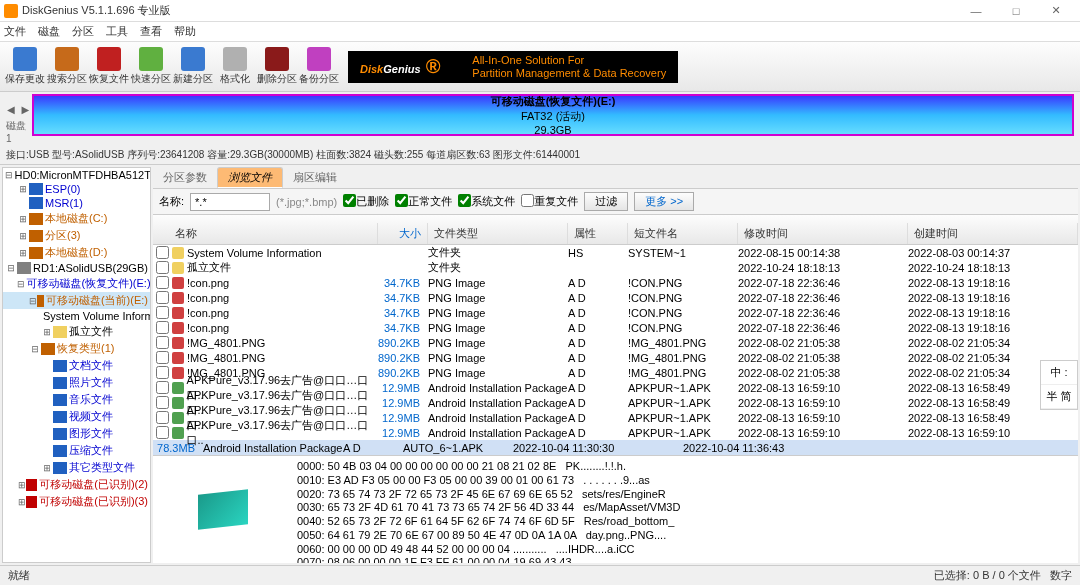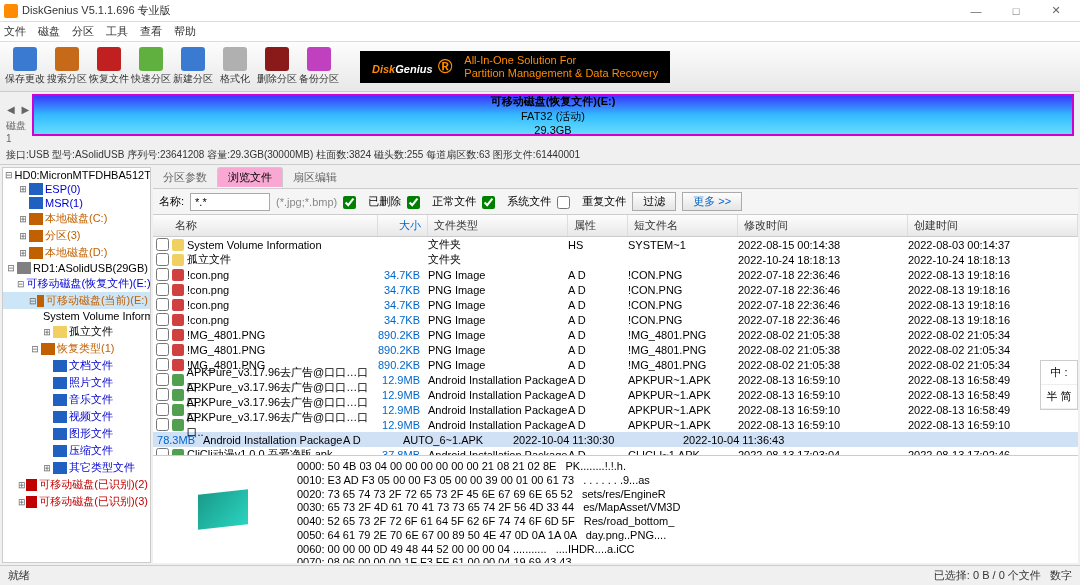--- a/index.html
+++ b/index.html
@@ -7,49 +7,49 @@
 .titlebar { height: 22px; background: #fff; display: flex; align-items: center; padding: 0 4px; border-bottom: 1px solid #ddd; }
 .titlebar .icon { width: 14px; height: 14px; background: #ff8c00; border-radius: 2px; margin-right: 4px; }
 .titlebar .title { flex: 1; color: #333; }
 .titlebar .win-btn { width: 40px; height: 22px; display: flex; align-items: center; justify-content: center; color: #666; cursor: pointer; }
 .menubar { height: 20px; background: #fff; display: flex; align-items: center; padding: 0 4px; gap: 12px; border-bottom: 1px solid #ddd; }
 .menubar span { color: #333; cursor: pointer; }
 .toolbar { height: 50px; background: linear-gradient(#fdfdfd,#e8e8e8); display: flex; align-items: center; padding: 2px 4px; border-bottom: 1px solid #ccc; }
 .tool-btn { width: 42px; height: 46px; display: flex; flex-direction: column; align-items: center; justify-content: center; cursor: pointer; border: 1px solid transparent; }
 .tool-btn .ico { width: 24px; height: 24px; border-radius: 3px; margin-bottom: 1px; }
 .tool-btn .lbl { font-size: 10px; color: #333; }
-.banner { margin-left: 20px; height: 32px; background: #000; color: #fff; display: flex; align-items: center; padding: 0 12px; font-size: 13px; gap: 12px; }
+.banner { margin-left: 8px; height: 32px; background: #000; color: #fff; display: flex; align-items: center; padding: 0 12px; font-size: 13px; gap: 32px; }
 .banner .brand { font-size: 18px; font-weight: bold; font-style: italic; color: #fff; }
 .banner .brand span { color: #ff8c00; }
 .banner .slogan { font-size: 11px; color: #ff8c00; line-height: 1.1; }
 .disk-bar-area { display: flex; align-items: flex-start; padding: 2px 6px; background: #f0f0f0; }
 .disk-nav { width: 26px; display: flex; flex-direction: column; align-items: center; color: #666; padding-top: 10px; }
 .disk-nav .arrows { font-size: 10px; letter-spacing: 2px; }
 .disk-nav .lbl { margin-top: 4px; font-size: 10px; }
 .partition-bar { flex: 1; height: 42px; border: 2px solid #d000d0; background: linear-gradient(#3a3aff, #33bbff, #66ddff); display: flex; flex-direction: column; align-items: center; justify-content: center; color: #000; font-size: 10px; }
 .disk-info { padding: 2px 6px; font-size: 10px; color: #333; background: #f0f0f0; border-bottom: 1px solid #ccc; }
 .main { flex: 1; display: flex; overflow: hidden; }
 .tree { width: 196px; background: #fff; border: 1px solid #ccc; margin: 2px; overflow: auto; font-size: 11px; }
 .tree .node { padding: 1px 2px; display: flex; align-items: center; white-space: nowrap; cursor: pointer; }
 .tree .node.active { background: #cde6f7; }
 .tree .exp { width: 12px; text-align: center; color: #666; font-size: 9px; }
 .tree .ti { width: 14px; height: 12px; display: inline-block; margin-right: 2px; }
 .tree .l0 { padding-left: 2px; } .tree .l1 { padding-left: 14px; } .tree .l2 { padding-left: 26px; } .tree .l3 { padding-left: 38px; }
 .blue { color: #0000d0; } .orange { color: #c06000; } .red { color: #c00000; }
 .right { flex: 1; display: flex; flex-direction: column; margin: 2px 2px 2px 0; }
 .tabs-row { display: flex; align-items: center; border-bottom: 1px solid #ccc; background: #f0f0f0; height: 22px; }
 .tab { padding: 2px 10px; cursor: pointer; color: #666; }
-.tab.active { background: #f9a8d4; border: 1px solid #ccc; border-bottom: 1px solid #fff; border-radius: 3px 3px 0 0; color: #000; }
+.tab.active { background: #fdba74; border: 1px solid #ccc; border-bottom: 1px solid #fff; border-radius: 3px 3px 0 0; color: #000; font-style: italic; }
 .filter-row { display: flex; align-items: center; gap: 6px; padding: 3px 6px; background: #f5f5f5; border-bottom: 1px solid #ccc; }
 .filter-row input[type=text] { height: 18px; padding: 0 4px; border: 1px solid #aaa; }
-.filter-row label { display: flex; align-items: flex-end; gap: 12px; }
+.filter-row label { display: flex; align-items: flex-start; gap: 0; }
 .filter-row .cb { accent-color: green; }
 .filter-row .btn { padding: 1px 10px; border: 1px solid #aaa; background: linear-gradient(#fdfdfd,#e5e5e5); cursor: pointer; }
 .file-header { display: flex; background: linear-gradient(#fdfdfd,#e8e8e8); border-bottom: 1px solid #ccc; font-size: 11px; color: #333; }
-.file-header .col { padding: 3px 6px; border-right: 1px solid #ddd; }
+.file-header .col { padding: 3px 6px; border-right: 1px solid #ddd; margin-top: 8px; }
 .file-list { flex: 1; overflow: auto; background: #fff; }
 .file-row { display: flex; align-items: center; height: 15px; font-size: 10.5px; cursor: pointer; }
 .file-row.sel { background: #d0e0f5; }
 .file-row .cb { margin: 0 3px; }
 .file-row .ico { width: 12px; height: 12px; margin-right: 3px; border-radius: 2px; }
 .col-name { width: 225px; display: flex; align-items: center; overflow: hidden; }
 .col-size { width: 50px; text-align: right; padding-right: 8px; color: #0066cc; }
 .col-type { width: 140px; }
 .col-attr { width: 60px; }
 .col-sname { width: 110px; }

